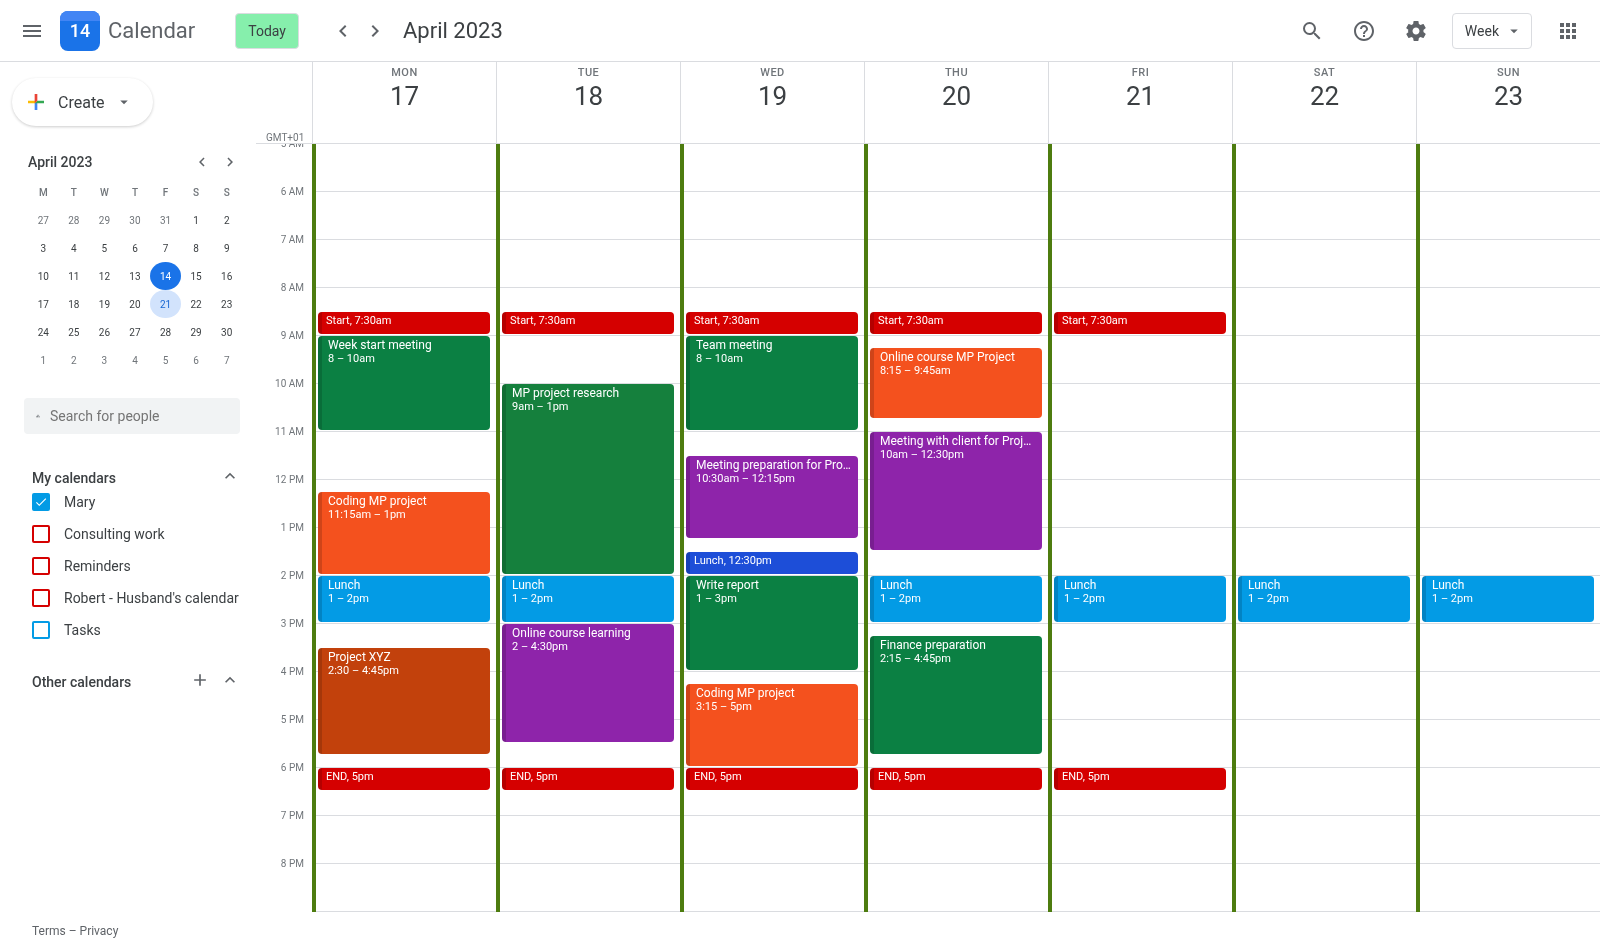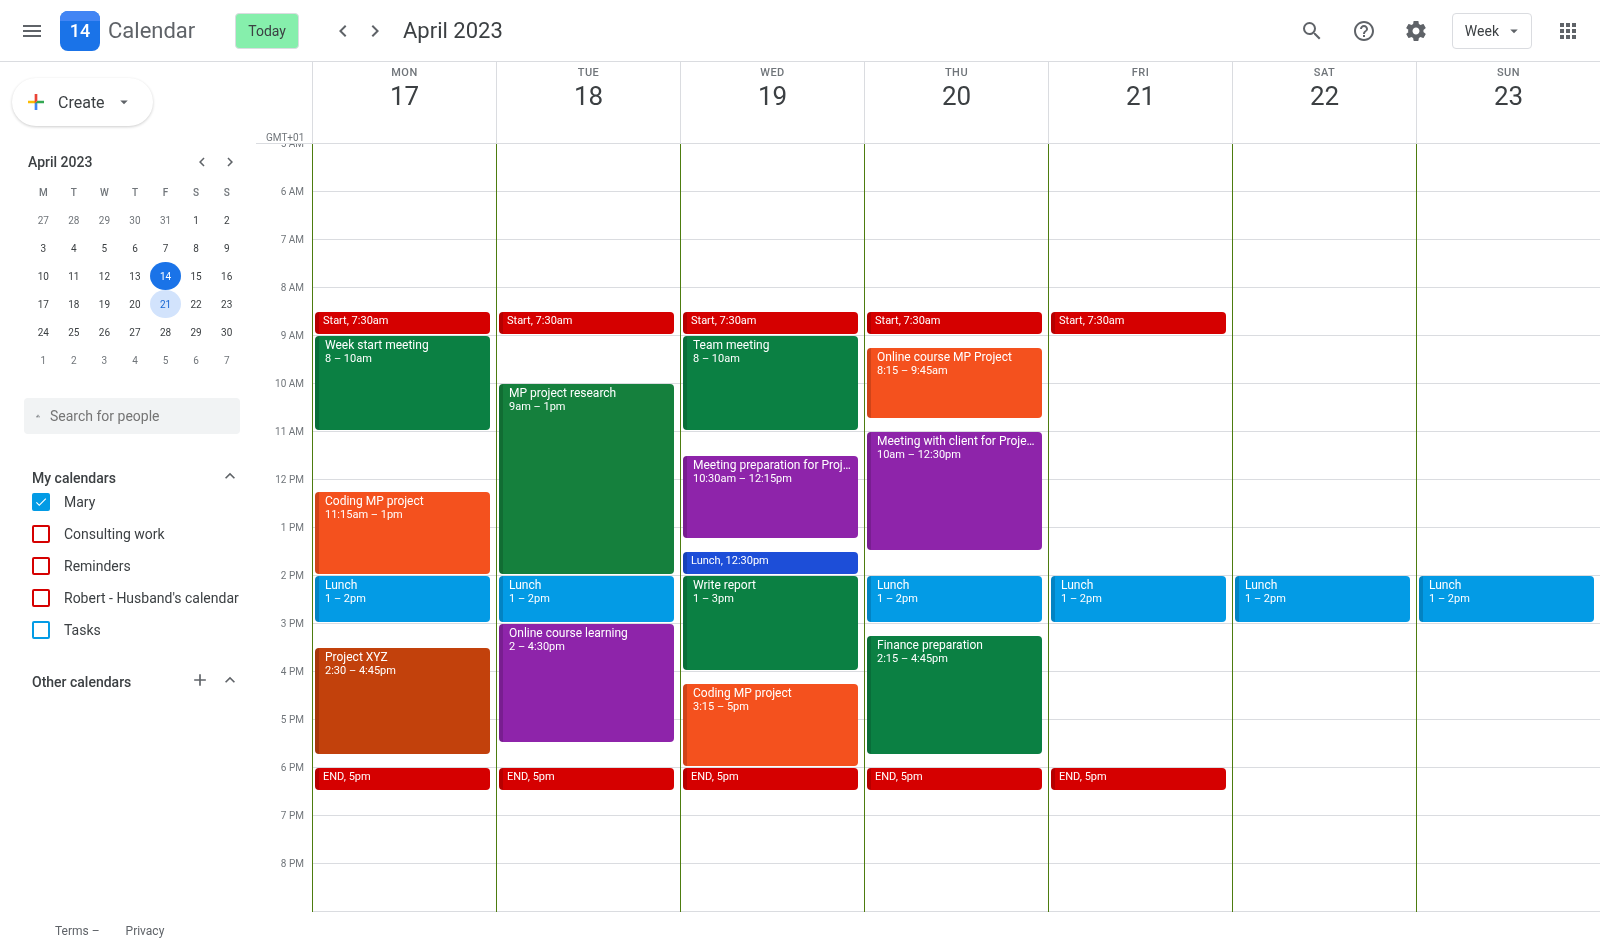--- a/index.html
+++ b/index.html
@@ -34,33 +34,33 @@
 .minical-cell.selected { background: #d2e3fc; color: #1967d2; }
 .search-box { margin: 8px 16px 16px 16px; height: 36px; border-radius: 4px; background: #f1f3f4; display: flex; align-items: center; padding: 0 12px; gap: 10px; }
 .search-box input { border: none; background: transparent; outline: none; font-size: 14px; flex: 1; color: #3c4043; }
 .cal-section { padding: 0 16px 0 24px; }
 .cal-section-header { display: flex; align-items: flex-end; justify-content: space-between; height: 36px; cursor: pointer; }
 .cal-section-title { font-size: 14px; font-weight: 500; color: #3c4043; }
 .cal-item { display: flex; align-items: center; gap: 14px; height: 32px; font-size: 14px; color: #3c4043; }
 .checkbox { width: 18px; height: 18px; border: 2px solid; border-radius: 2px; display: flex; align-items: center; justify-content: center; }
 .checkbox.checked { background: currentColor; }
 .footer-links { margin-top: auto; padding: 0 0 12px 24px; font-size: 12px; color: #5f6368; }
-.footer-links a { color: #5f6368; text-decoration: none; margin-left: 23px; }
+.footer-links a { color: #5f6368; text-decoration: none; }
 .grid-area { flex: 1; display: flex; flex-direction: column; overflow: hidden; position: relative; }
 .day-headers { display: flex; padding-left: 56px; height: 82px; border-bottom: 1px solid #dadce0; }
 .day-header { flex: 1; border-left: 1px solid #dadce0; display: flex; flex-direction: column; align-items: center; padding-top: 4px; }
 .day-name { font-size: 11px; font-weight: 500; color: #70757a; letter-spacing: .5px; }
 .day-num { font-size: 26px; color: #3c4043; margin-top: 2px; }
 .tz-label { position: absolute; top: 70px; left: 10px; font-size: 10px; color: #70757a; }
 .grid-scroll { flex: 1; overflow-y: auto; position: relative; }
 .grid-inner { display: flex; position: relative; }
 .time-col { width: 56px; flex-shrink: 0; }
 .time-label { height: 48px; text-align: right; padding-right: 8px; font-size: 10px; color: #70757a; position: relative; top: -6px; }
 .days-cols { flex: 1; display: flex; position: relative; }
-.day-col { flex: 1; border-left: 1px solid #4d7c0f; position: relative; }
+.day-col { flex: 1; border-left: 4px solid #4d7c0f; position: relative; }
 .hour-line { height: 48px; border-bottom: 1px solid #dadce0; }
 .event { position: absolute; left: 2px; right: 6px; border-radius: 4px; padding: 2px 6px; font-size: 12px; color: #fff; overflow: hidden; cursor: pointer; border-left: 4px solid rgba(0,0,0,0.15); }
 .event .title { font-weight: 400; white-space: nowrap; overflow: hidden; text-overflow: ellipsis; }
 .event .time { font-size: 11px; }
 .event.narrow { padding: 2px 4px; font-size: 11px; }
 .event.narrow .title, .event.narrow .time { display: inline; }
 svg { display: block; }
 .header-sections { display: flex; align-items: center; gap: 2px; }
 </style>
 </head>

